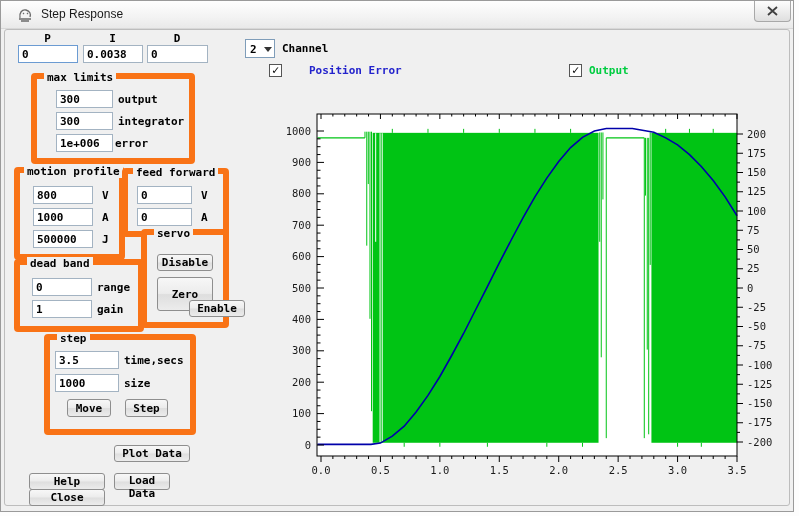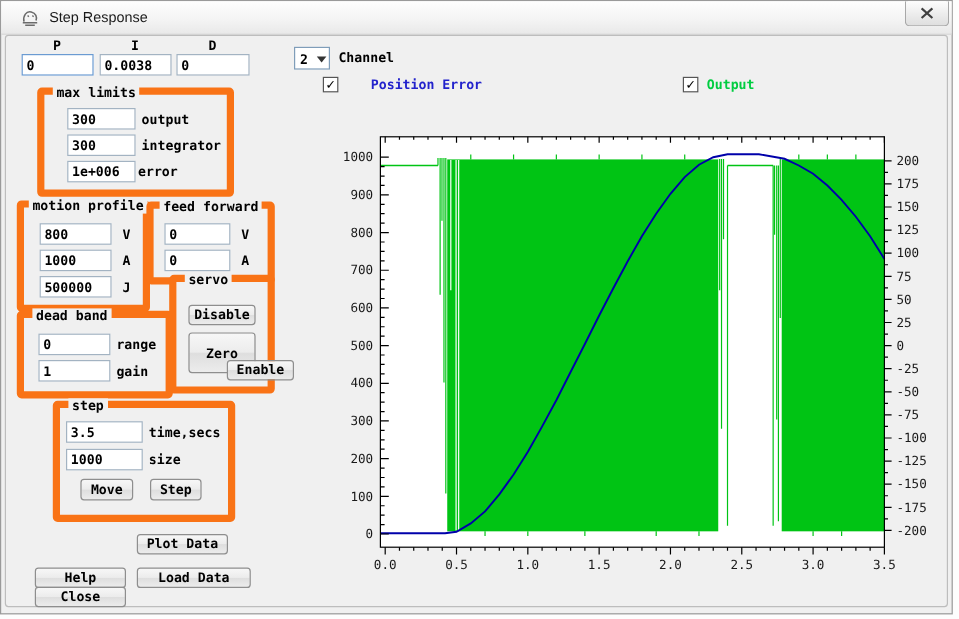--- a/index.html
+++ b/index.html
@@ -136,21 +136,21 @@
     <div class="lbl" style="left:74px;top:14px;">time,secs</div>
     <input class="field" style="left: 5px; top: 34px; width: 56px;" value="1000">
     <div class="lbl" style="left:74px;top:37px;">size</div>
     <button class="btn" style="left:17px;top:59px;width:44px;height:18px;">Move</button>
     <button class="btn" style="left:75px;top:59px;width:43px;height:18px;">Step</button>
   </div>
 
   <button class="btn" style="left:28px;top:448px;width:76px;height:17px;margin-top:24px;">Help</button>
   <button class="btn" style="left:113px;top:444px;width:76px;height:17px;">Plot Data</button>
   <button class="btn" style="left:28px;top:472px;width:76px;height:17px;margin-top:16px;">Close</button>
-  <button class="btn" style="left:113px;top:472px;width:95px;height:17px;">Load Data</button>
+  <button class="btn" style="left:113px;top:472px;width:56px;height:17px;">Load Data</button>
 
   <svg id="chart" width="529" height="375">
         <rect x="46" y="8" width="420" height="342" fill="#ffffff"></rect>
         <rect x="101.70285714285714" y="26.845" width="225.82857142857145" height="309.92499999999995" fill="#00c414"></rect>
         <rect x="380.42285714285714" y="26.845" width="85.57714285714286" height="309.92499999999995" fill="#00c414"></rect>
         <line x1="46.434285714285714" y1="31.849999999999994" x2="93.97714285714287" y2="31.849999999999994" stroke="#00c414" stroke-width="1.2"></line>
         <line x1="335.25714285714287" y1="31.849999999999994" x2="373.2914285714286" y2="31.849999999999994" stroke="#00c414" stroke-width="1.2"></line>
         <line x1="93.97714285714287" y1="31.849999999999994" x2="93.97714285714287" y2="25.689999999999998" stroke="#00c414" stroke-width="1"></line>
         <line x1="95.76" y1="25.689999999999998" x2="95.76" y2="139.65" stroke="#00c414" stroke-width="1"></line>
         <line x1="97.30514285714287" y1="25.689999999999998" x2="97.30514285714287" y2="78.05" stroke="#00c414" stroke-width="1"></line>

